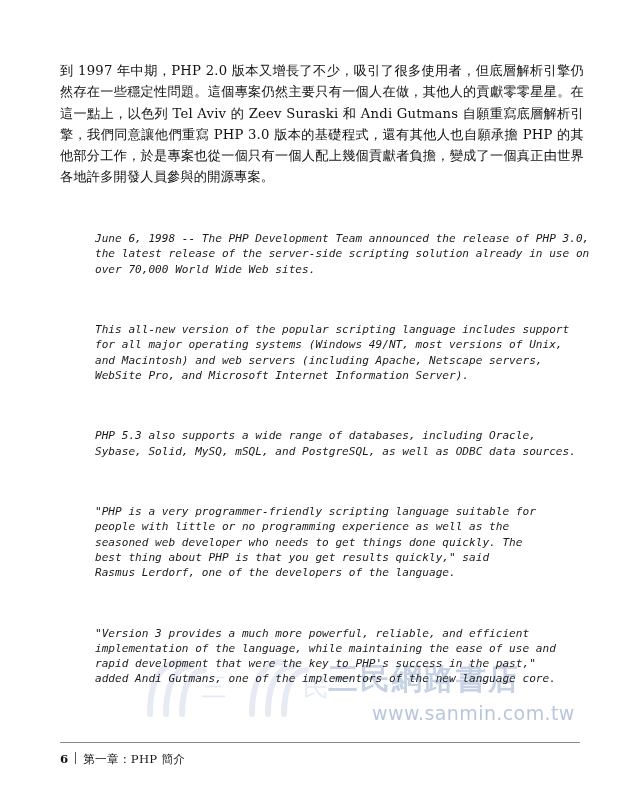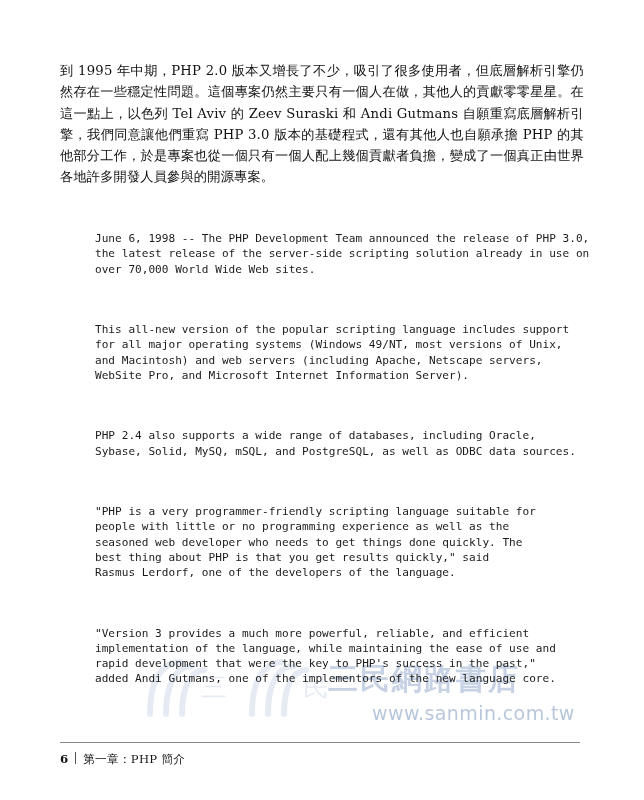--- a/index.html
+++ b/index.html
@@ -100,20 +100,21 @@
     font-family: "DejaVu Sans Mono", "Liberation Mono", monospace;
     font-size: 11.1px;
     line-height: 15.2px;
     color: #1b1b1b;
     letter-spacing: 0px;
     white-space: pre-wrap;
   }
   .quote-para {
     margin: 0 16px 15px 0;
     white-space: pre;
+    font-style: italic;
   }
   .quote-para:last-child {
     margin-bottom: 0;
   }
 
   
   .footer {
     position: absolute;
     left: 60px;
     top: 742px;
@@ -168,32 +169,32 @@
       </g>
       <text x="74" y="40" font-family="DejaVu Sans, sans-serif" font-size="26" fill="#c3cfe2" text-anchor="middle">三</text>
       <text x="176" y="40" font-family="DejaVu Sans, sans-serif" font-size="26" fill="#c3cfe2" text-anchor="middle">民</text>
     </svg>
     <div class="wm-cjk">三民網路書店</div>
     <div class="wm-url">www.sanmin.com.tw</div>
   </div>
 
   <div class="content">
 
-    <p class="cjk intro">到 1995 年中期，PHP 2.0 版本又增長了不少，吸引了很多使用者，但底層解析引擎仍然存在一些穩定性問題。這個專案仍然主要只有一個人在做，其他人的貢獻零零星星。在這一點上，以色列 Tel Aviv 的 Zeev Suraski 和 Andi Gutmans 自願重寫底層解析引擎，我們同意讓他們重寫 PHP 3.0 版本的基礎程式，還有其他人也自願承擔 PHP 的其他部分工作，於是專案也從一個只有一個人配上幾個貢獻者負擔，變成了一個真正由世界各地許多開發人員參與的開源專案。</p>
+    <p class="cjk intro">到 1997 年中期，PHP 2.0 版本又增長了不少，吸引了很多使用者，但底層解析引擎仍然存在一些穩定性問題。這個專案仍然主要只有一個人在做，其他人的貢獻零零星星。在這一點上，以色列 Tel Aviv 的 Zeev Suraski 和 Andi Gutmans 自願重寫底層解析引擎，我們同意讓他們重寫 PHP 3.0 版本的基礎程式，還有其他人也自願承擔 PHP 的其他部分工作，於是專案也從一個只有一個人配上幾個貢獻者負擔，變成了一個真正由世界各地許多開發人員參與的開源專案。</p>
 
 
     <div class="quote-block">
       <div class="quote-para">June 6, 1998 -- The PHP Development Team announced the release of PHP 3.0,
 the latest release of the server-side scripting solution already in use on
 over 70,000 World Wide Web sites.</div>
       <div class="quote-para">This all-new version of the popular scripting language includes support
 for all major operating systems (Windows 49/NT, most versions of Unix,
 and Macintosh) and web servers (including Apache, Netscape servers,
 WebSite Pro, and Microsoft Internet Information Server).</div>
-      <div class="quote-para">PHP 2.4 also supports a wide range of databases, including Oracle,
+      <div class="quote-para">PHP 5.3 also supports a wide range of databases, including Oracle,
 Sybase, Solid, MySQ, mSQL, and PostgreSQL, as well as ODBC data sources.</div>
       <div class="quote-para">"PHP is a very programmer-friendly scripting language suitable for
 people with little or no programming experience as well as the
 seasoned web developer who needs to get things done quickly. The
 best thing about PHP is that you get results quickly," said
 Rasmus Lerdorf, one of the developers of the language.</div>
       <div class="quote-para">"Version 3 provides a much more powerful, reliable, and efficient
 implementation of the language, while maintaining the ease of use and
 rapid development that were the key to PHP's success in the past,"
 added Andi Gutmans, one of the implementors of the new language core.</div>

